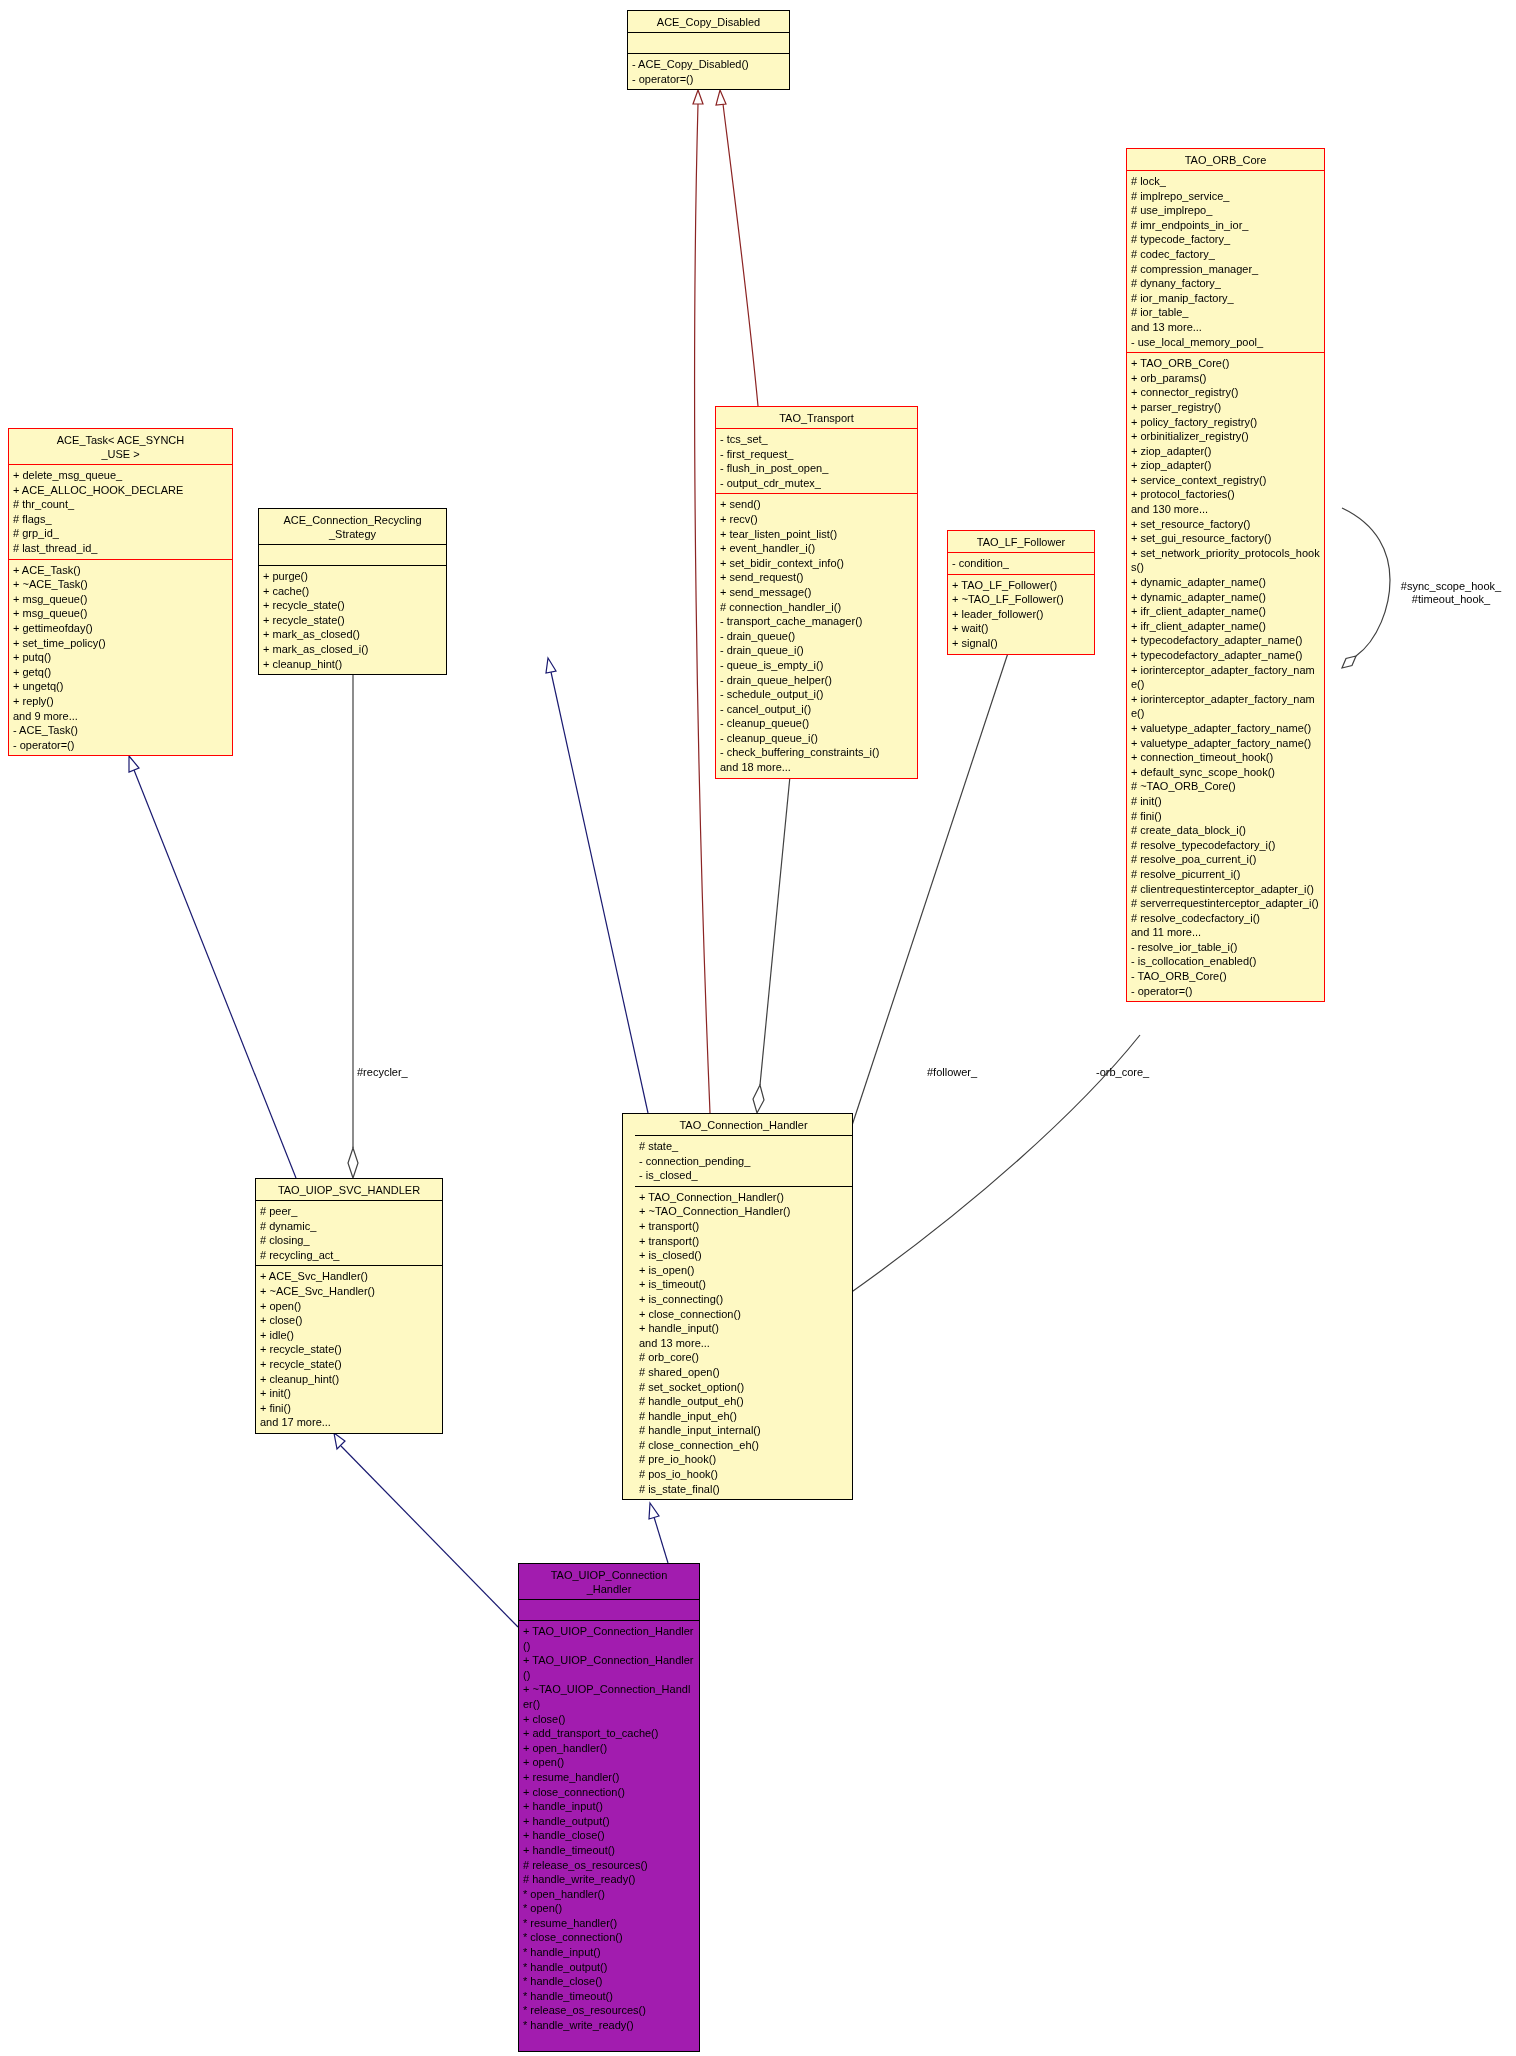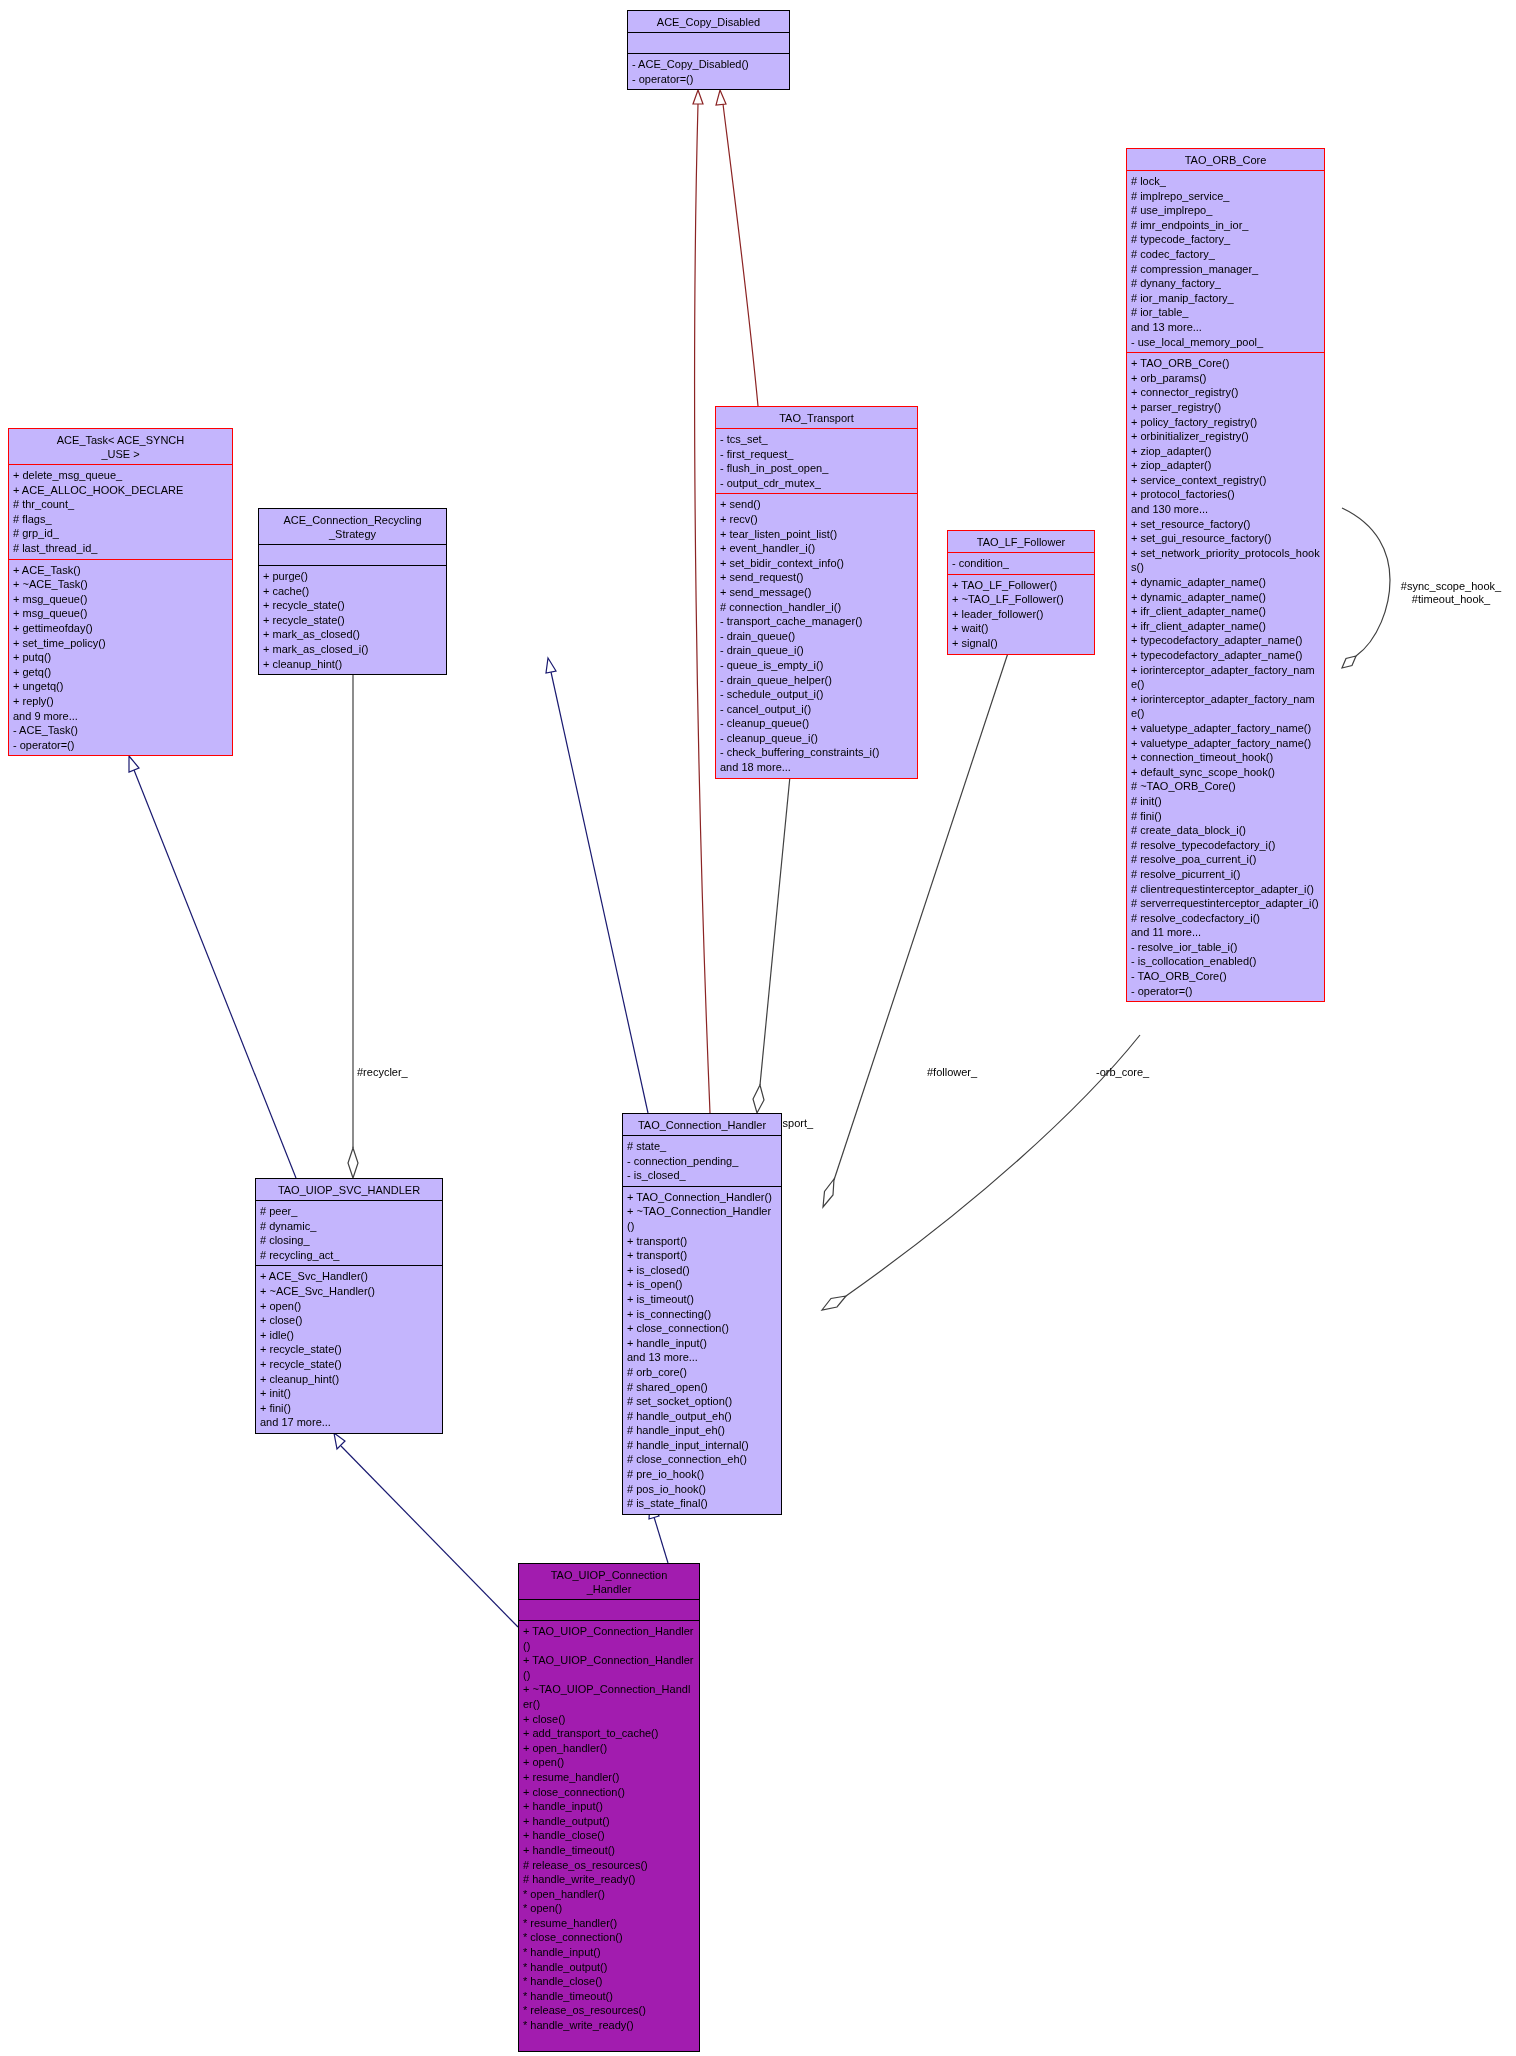--- a/index.html
+++ b/index.html
@@ -2,21 +2,21 @@
 <html><head>
 <meta charset="utf-8">
 <style>
   html,body{margin:0;padding:0;background:#fff;}
   #diagram{
     position:relative;width:1516px;height:2056px;background:#ffffff;
     font-family:"Liberation Sans","DejaVu Sans",sans-serif;
     font-size:11px;color:#000;overflow:hidden;
   }
   #edge-layer{position:absolute;left:0;top:0;width:1516px;height:2056px;pointer-events:none;}
-  .uml-class{position:absolute;background:#c4b5fd;border:1px solid #000;box-sizing:border-box;}
+  .uml-class{position:absolute;background:#fef9c3;border:1px solid #000;box-sizing:border-box;}
   .uml-class.red{border-color:#ff0000;}
   .uml-class.gray{background:#a21caf;}
   .uml-title{
     text-align:center;padding:4px 3px 3px 3px;line-height:14px;
     white-space:pre-line;border-bottom:1px solid #000;
   }
   .uml-class.red .uml-title{border-bottom-color:#ff0000;}
   .uml-section{padding:3px 4px;min-height:14px;border-bottom:1px solid #000;}
   .uml-class.red .uml-section{border-bottom-color:#ff0000;}
   .uml-section:last-child{border-bottom:none;}
@@ -224,21 +224,21 @@
       </div>
     <div class="uml-section">
         <div class="member">+ TAO_LF_Follower()</div>
         <div class="member">+ ~TAO_LF_Follower()</div>
         <div class="member">+ leader_follower()</div>
         <div class="member">+ wait()</div>
         <div class="member">+ signal()</div>
       </div>
   </div>
 
-  <div class="uml-class" style="left:622px;top:1113px;width:160px;">
+  <div class="uml-class" style="left:622px;top:1113px;width:231px;padding-left:12px;">
     <div class="uml-title">TAO_Connection_Handler</div>
     <div class="uml-section">
         <div class="member"># state_</div>
         <div class="member">- connection_pending_</div>
         <div class="member">- is_closed_</div>
       </div>
     <div class="uml-section">
         <div class="member">+ TAO_Connection_Handler()</div>
         <div class="member">+ ~TAO_Connection_Handler()</div>
         <div class="member">+ transport()</div>

